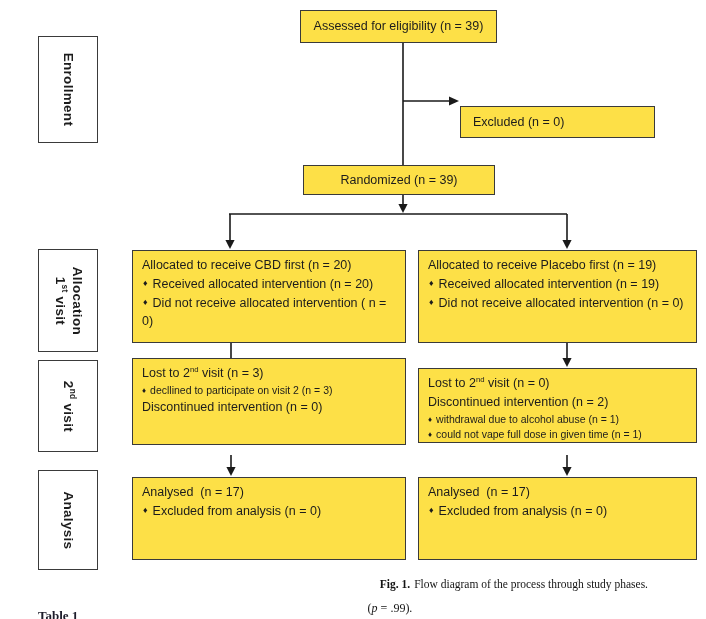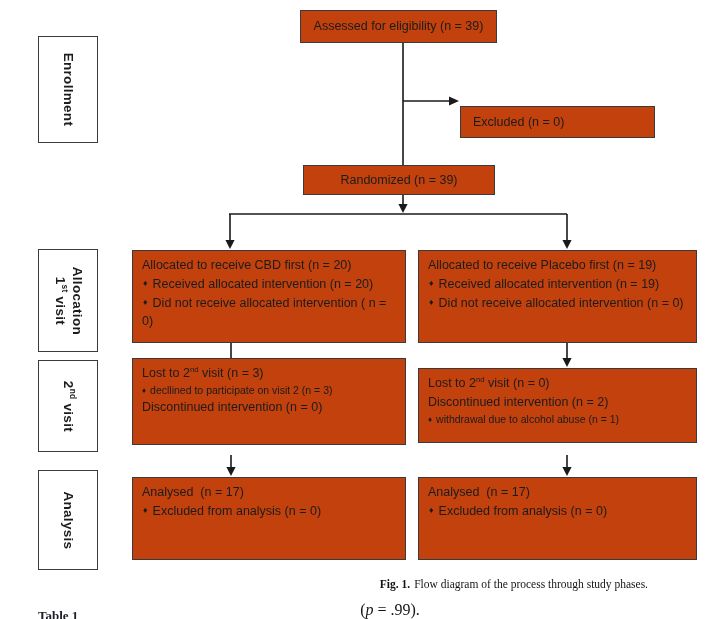--- a/index.html
+++ b/index.html
@@ -1,37 +1,37 @@
 <!DOCTYPE html>
 <html><head>
 <meta charset="utf-8">
 <style>
   html,body{margin:0;padding:0;background:#fff;}
   #page{position:relative;width:706px;height:619px;background:#fff;overflow:hidden;
         font-family:"Liberation Sans",sans-serif;color:#1c1c1c;}
   svg.overlay{position:absolute;left:0;top:0;pointer-events:none;}
-  .node{position:absolute;background:#c2410c;border:1.5px solid #3a3a3a;box-sizing:border-box;
+  .node{position:absolute;background:#fde047;border:1.5px solid #3a3a3a;box-sizing:border-box;
         font-size:12.5px;line-height:1.5;}
   .node.center{display:flex;align-items:center;justify-content:center;}
   .node.leftpad{display:flex;align-items:center;justify-content:flex-start;padding-left:12px;}
   .node.content{padding:5px 8px 0 9px;margin-left:14px;}
   .line{white-space:pre-wrap;}
   .line.small{font-size:10.5px;line-height:15px;}
   .blt{font-size:9px;margin:0 5px 0 1px;vertical-align:1.5px;}
   .small .blt{font-size:8px;margin:0 4px 0 0;vertical-align:1px;}
   sup{font-size:0.62em;vertical-align:super;line-height:0;}
   .stage{position:absolute;background:#fff;border:1.6px solid #3a3a3a;box-sizing:border-box;
          display:flex;align-items:center;justify-content:center;}
   .stage-inner{transform:rotate(90deg);white-space:nowrap;text-align:center;
                font-weight:bold;font-size:13.5px;line-height:1.25;letter-spacing:0.3px;}
   .caption{position:absolute;left:0;top:578px;width:648px;text-align:right;
            font-family:"Liberation Serif",serif;font-size:11.5px;color:#141414;}
   .caption b{margin-right:4px;}
   .pnote{position:absolute;left:74px;top:601px;width:632px;text-align:center;
-         font-family:"Liberation Serif",serif;font-size:16px;color:#141414;}
+         font-family:"Liberation Serif",serif;font-size:12px;color:#141414;}
   .pnote .ital{font-style:italic;}
   .tableheading{position:absolute;left:38px;top:608px;font-family:"Liberation Serif",serif;
                 font-weight:bold;font-size:13px;color:#1d1d2b;}
 </style>
 </head>
 <body>
 
 <div id="page">
 
   <svg class="overlay" width="706" height="619">
@@ -111,20 +111,21 @@
   <div class="node content" style="left:118px;top:358px;width:274px;height:87px;">
     <div class="line"><span>Lost to 2</span><sup>nd</sup><span> visit (n = 3)</span></div>
     <div class="line small"><span class="blt">♦</span><span>decllined to participate on visit 2 (n = 3)</span></div>
     <div class="line"><span>Discontinued intervention (n = 0)</span></div>
   </div>
 
   <div class="node content" style="left:404px;top:368px;width:279px;height:75px;">
     <div class="line"><span>Lost to 2</span><sup>nd</sup><span> visit (n = 0)</span></div>
     <div class="line"><span>Discontinued intervention (n = 2)</span></div>
     <div class="line small"><span class="blt">♦</span><span>withdrawal due to alcohol abuse (n = 1)</span></div>
+    <div class="line small"><span class="blt">♦</span><span>could not vape full dose in given time (n = 1)</span></div>
   </div>
 
   <div class="node content" style="left:118px;top:477px;width:274px;height:83px;">
     <div class="line"><span>Analysed  (n = 17)</span></div>
     <div class="line"><span class="blt">♦</span><span>Excluded from analysis (n = 0)</span></div>
   </div>
 
   <div class="node content" style="left:404px;top:477px;width:279px;height:83px;">
     <div class="line"><span>Analysed  (n = 17)</span></div>
     <div class="line"><span class="blt">♦</span><span>Excluded from analysis (n = 0)</span></div>

